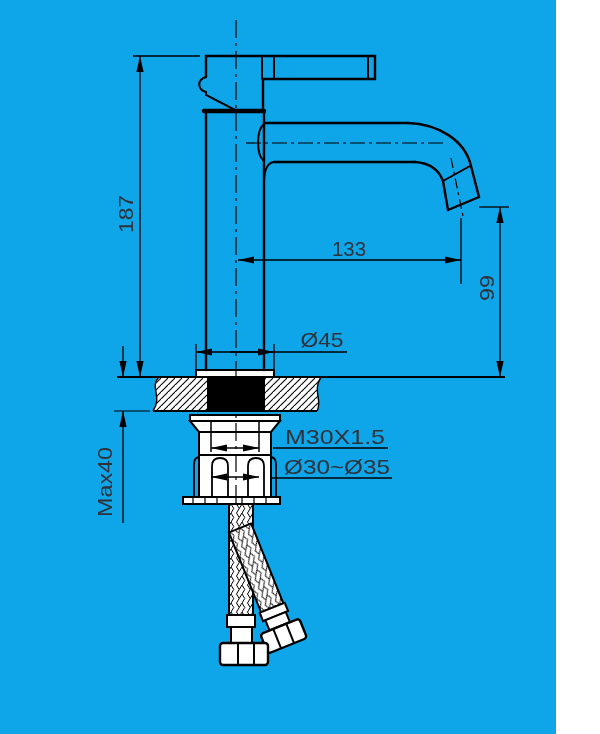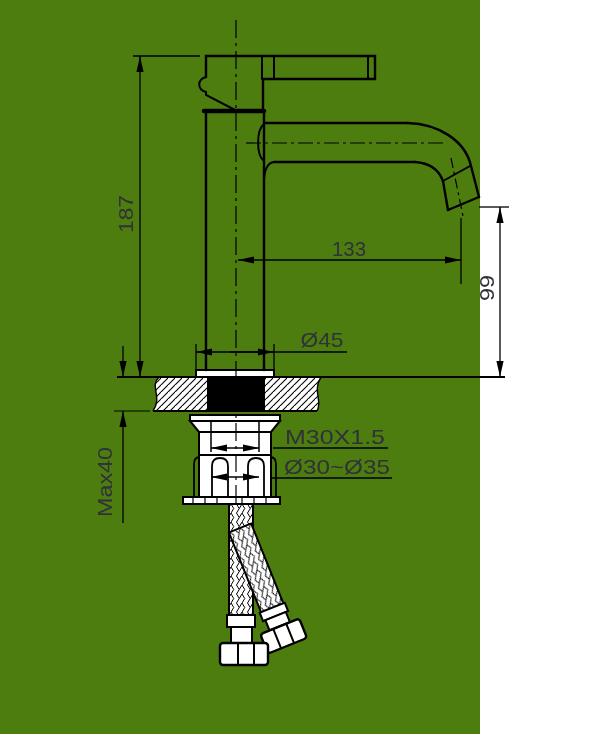--- a/index.html
+++ b/index.html
@@ -1,16 +1,16 @@
 <!DOCTYPE html>
 <html><head>
 <meta charset="utf-8">
 <style>
   html, body { margin: 0; padding: 0; background: #ffffff; }
-  .canvas { width: 480px; height: 734px; position: relative; background: #4d7c0f; }
+  .canvas { width: 556px; height: 734px; position: relative; background: #0ea5e9; }
   svg { display: block; }
   text {
     font-family: "Liberation Sans", sans-serif;
     fill: #30323a;
     stroke: none;
   }
   .dim-num { font-size: 21px; }
   .dim-label { font-size: 21px; }
 </style>
 </head>

